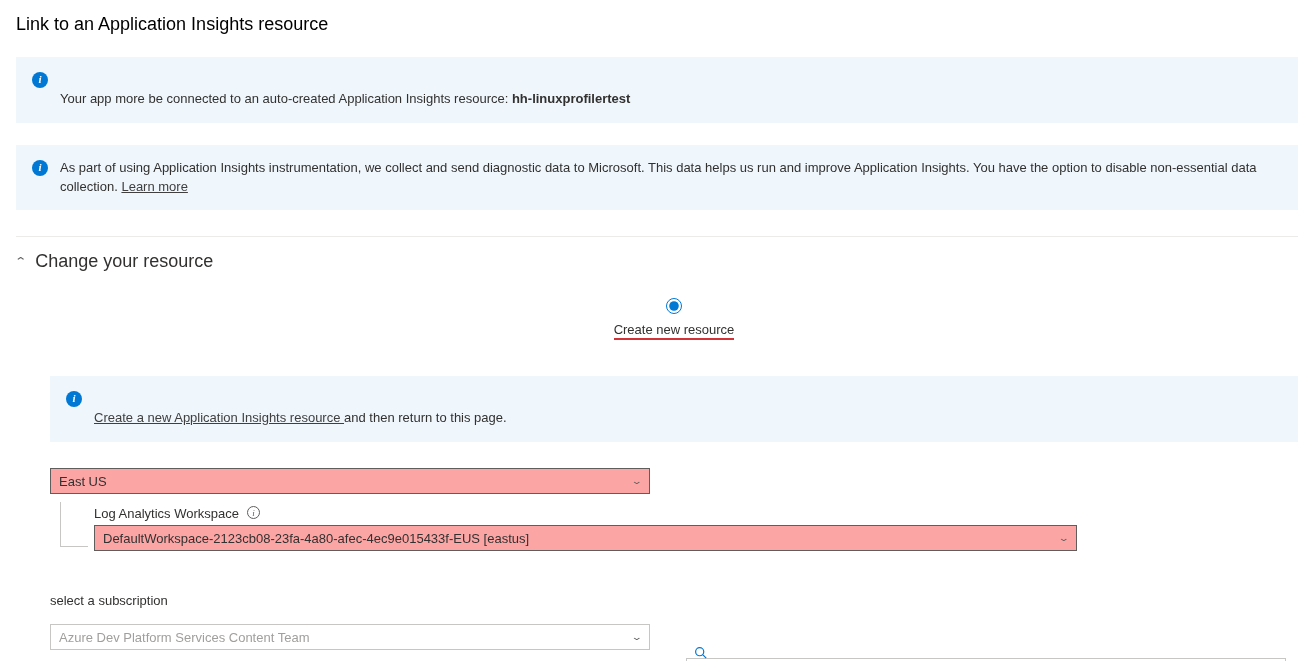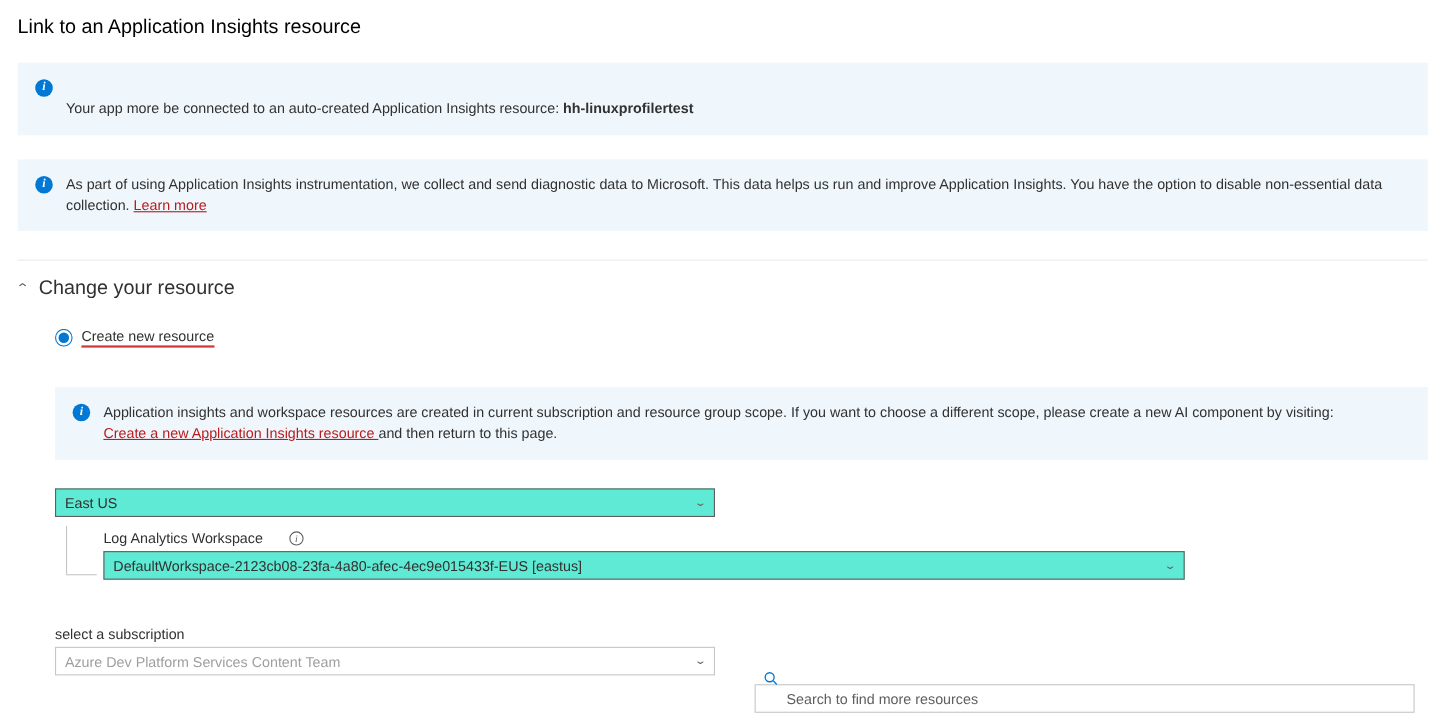--- a/index.html
+++ b/index.html
@@ -42,21 +42,21 @@
     display: flex;
     align-items: center;
     justify-content: center;
     font-style: italic;
     font-family: Georgia, serif;
     margin-top: 1px;
   }
   .info-body { flex: 1; }
   .bold { font-weight: 600; }
   .link {
-    color: #b91c1c;
+    color: #404040;
     text-decoration: underline;
     cursor: pointer;
   }
   .divider {
     border: none;
     border-top: 1px solid #edebe9;
     margin: 26px 0 14px 0;
   }
   .section-header {
     display: flex;
@@ -73,20 +73,21 @@
   .section-title {
     font-size: 18px;
     font-weight: 400;
   }
   .indent-1 { padding-left: 34px; }
   .radio-row {
     display: flex;
     align-items: center;
     gap: 8px;
     margin-bottom: 10px;
+    flex-direction: column;
   }
   input[type="radio"] {
     accent-color: #0078d4;
     width: 16px;
     height: 16px;
     margin: 0;
   }
   .underline-red {
     border-bottom: 2px solid #d13438;
     padding-bottom: 1px;
@@ -133,21 +134,21 @@
     color: #6bb700;
     font-size: 14px;
     pointer-events: none;
   }
   .select {
     width: 100%;
     height: 26px;
     border: 1px solid #605e5c;
     padding: 0 28px 0 8px;
     font-size: 13px;
-    background: #5eead4;
+    background: #fca5a5;
     display: flex;
     align-items: center;
     position: relative;
     cursor: pointer;
   }
   .select .caret {
     position: absolute;
     right: 8px;
     top: 50%;
     transform: translateY(-50%) scaleX(1.6);
@@ -171,40 +172,39 @@
   .tree-line-h {
     position: absolute;
     left: 10px;
     top: 40px;
     width: 28px;
     height: 0;
     border-top: 1px solid #c8c6c4;
   }
   .ws-label {
     display: flex;
-    align-items: center;
-    gap: 24px;
+    gap: 8px;
     margin-bottom: 4px;
   }
   .help-icon {
     width: 13px;
     height: 13px;
     border: 1px solid #605e5c;
     border-radius: 50%;
     display: inline-flex;
     align-items: center;
     justify-content: center;
     font-size: 9px;
     color: #605e5c;
     font-style: italic;
     font-family: Georgia, serif;
   }
   .ws-select-wrap { width: 983px; }
   .existing-block { margin-top: 42px; }
-  .sub-label { margin: 8px 0 4px 0; }
+  .sub-label { margin: 8px 0 16px 0; }
   .disabled-select {
     color: #a19f9d;
     border-color: #c8c6c4;
     background: #ffffff;
     cursor: default;
   }
   .search-input-wrap {
     position: relative;
     flex: 0 0 600px;
   }
@@ -261,21 +261,21 @@
   <div class="indent-1">
 
     <div class="radio-row">
       <input type="radio" checked="" style="">
       <span class="underline-red">Create new resource</span>
     </div>
 
     <div class="inner-info">
       <div class="info-icon">i</div>
       <div class="info-body">
-        <span>Application insights and workspace resources are created in current subscription and resource group scope. If you want to choose a different scope, please create a new AI component by visiting: </span><br>
+        <br>
         <span class="link">Create a new Application Insights resource </span><span>and then return to this page.</span>
       </div>
     </div>
 
     <div class="form-row">
       <div class="form-group">
         <div class="select">
           <span>East US</span>
           <span class="caret">⌄</span>
         </div>

